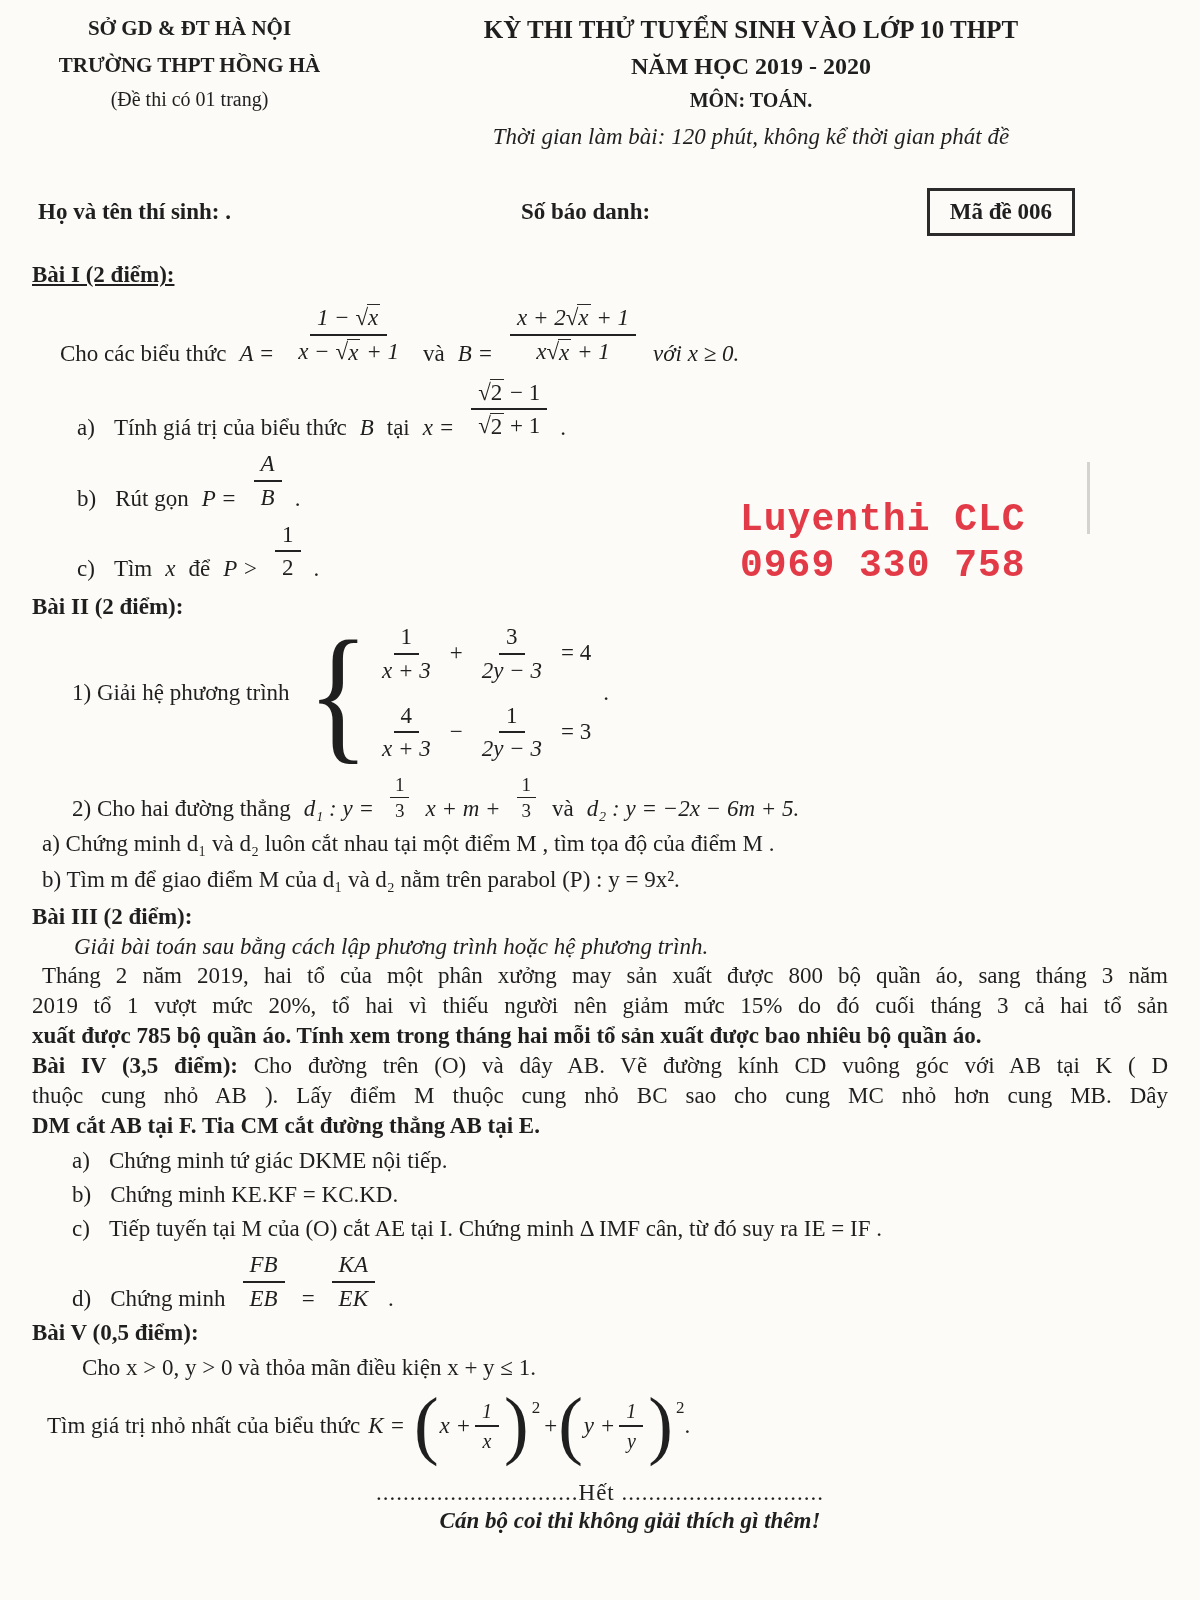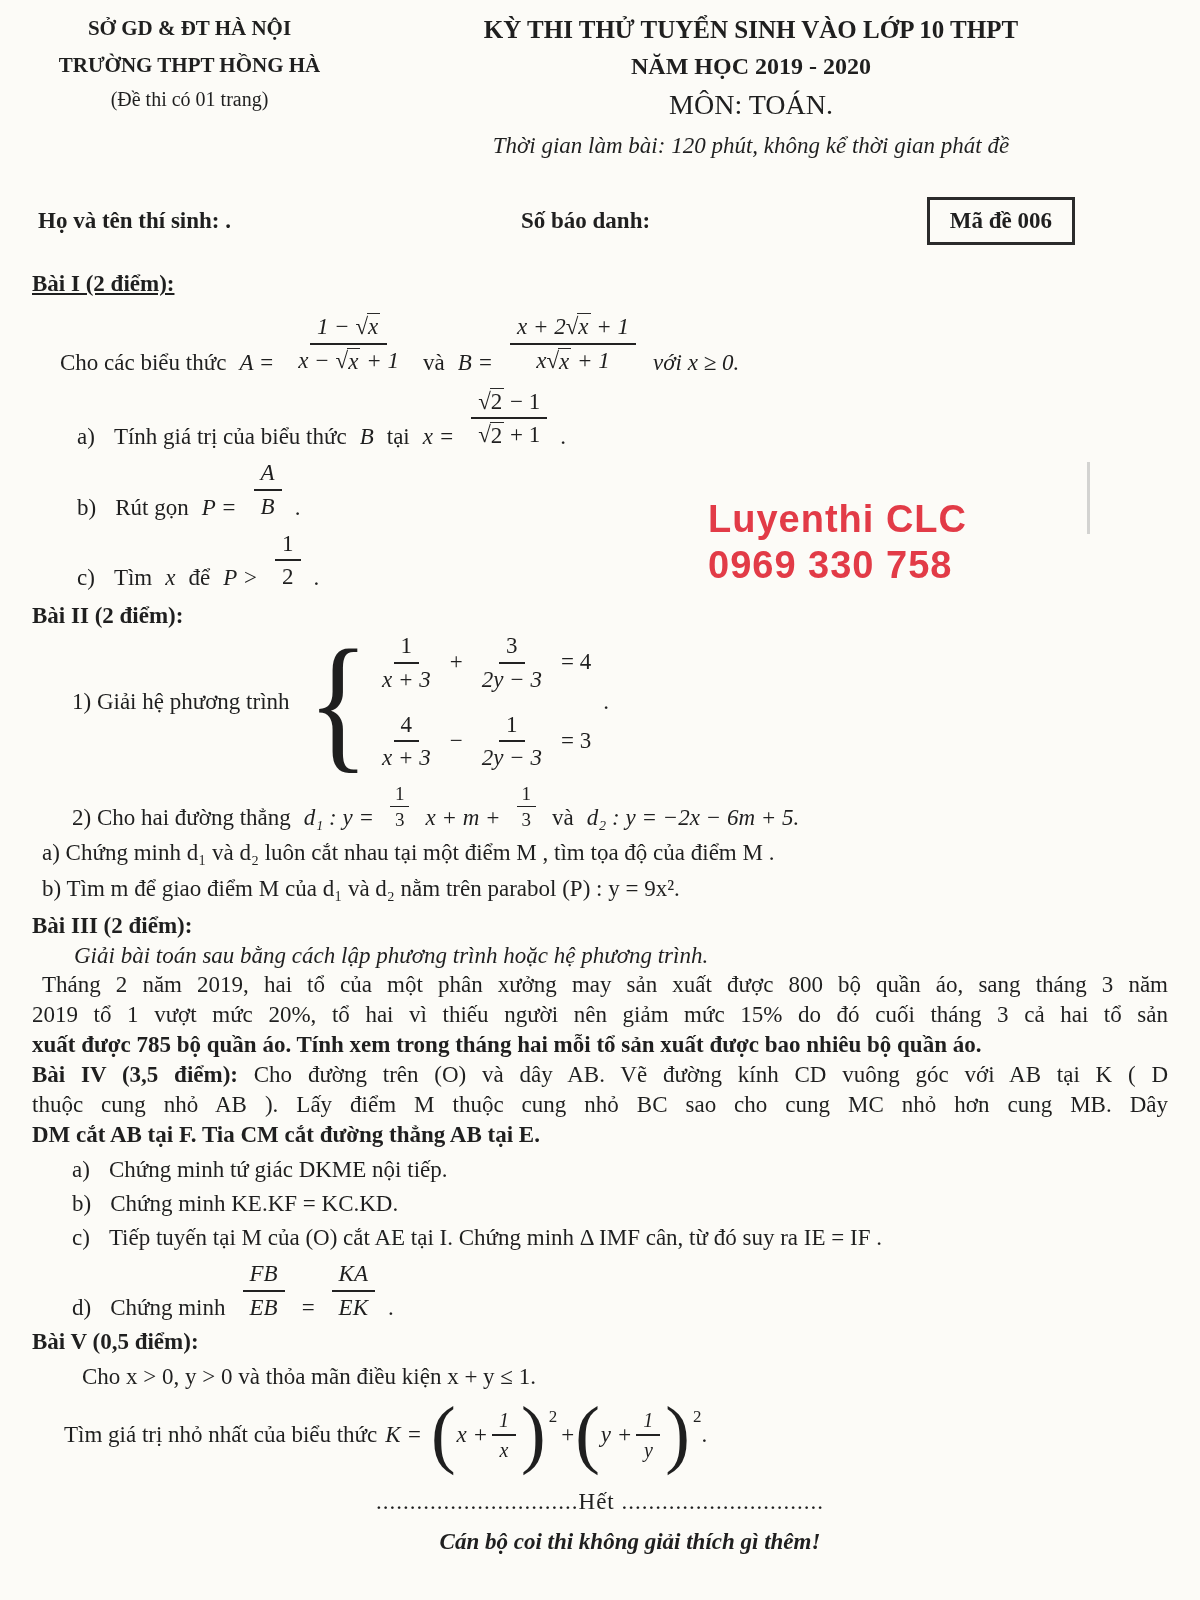--- a/index.html
+++ b/index.html
@@ -8,21 +8,21 @@
         font-family:"Liberation Serif","DejaVu Serif",serif;font-size:23px;overflow:hidden;}
   
   .header{display:flex;align-items:flex-start;padding-top:16px;}
   .org{width:315px;text-align:center;padding-left:32px;}
   .org-l1{font-weight:bold;font-size:21px;}
   .org-l2{font-weight:bold;font-size:21px;margin-top:12px;}
   .org-l3{font-size:20px;margin-top:10px;}
   .titleblock{flex:1;text-align:center;padding-right:45px;}
   .t1{font-weight:bold;font-size:25px;}
   .t2{font-weight:bold;font-size:24px;margin-top:9px;}
-  .t3{font-weight:normal;font-size:28px;margin-top:9px;}
+  .t3{font-weight:bold;font-size:20px;margin-top:9px;}
   .t4{font-style:italic;font-size:23px;margin-top:12px;}
   
   .inforow{display:flex;align-items:center;margin-top:38px;padding-left:38px;}
   .name-label{font-weight:bold;}
   .sbd-label{font-weight:bold;margin-left:290px;}
   .codebox{margin-left:auto;margin-right:125px;border:3px solid #2b2b2b;padding:8px 20px;font-weight:bold;}
   
   .sec{margin:0 32px;}
   .h{font-weight:bold;}
   .h-u{font-weight:bold;text-decoration:underline;}
@@ -45,30 +45,30 @@
   .eqcol{display:flex;flex-direction:column;gap:16px;}
   .eq{display:flex;align-items:center;gap:8px;}
   .sysdot{margin-left:12px;}
   
   .pline{margin-top:8px;line-height:1.22;}
   .ind10{margin-left:10px;} .ind40{margin-left:40px;} .ind50{margin-left:50px;} .ind28{margin-left:28px;} .ind45{margin-left:45px;}
   .jline{text-align:justify;text-align-last:justify;line-height:1.22;margin-top:2px;}
   .nline{line-height:1.22;margin-top:2px;font-weight:bold;}
   .itnote{font-style:italic;margin:4px 0 2px 42px;}
   
-  .kexpr{display:flex;align-items:center;margin:12px 0 0 32px;}
+  .kexpr{display:flex;align-items:center;margin:12px 0 0 15px;}
   .kexpr .txt{margin-right:8px;}
   .bigp{font-size:74px;font-weight:300;transform:scaleY(1.02);line-height:.85;margin:0 1px;}
   .ksup{align-self:flex-start;font-size:17px;margin:4px 4px 0 2px;}
   .kfrac{font-size:20px;}
   
   .hetline{text-align:center;margin-top:23px;letter-spacing:1px;}
-  .footnote{text-align:center;padding-left:60px;font-style:italic;font-weight:bold;margin-top:14px;}
-  
-  .wm{position:absolute;left:708px;top:497px;font-family:Liberation Sans, sans-serif;
+  .footnote{text-align:center;padding-left:60px;font-style:italic;font-weight:bold;margin-top:2px;}
+  
+  .wm{position:absolute;left:740px;top:497px;font-family:Liberation Mono, monospace;
       font-weight:bold;font-size:38px;line-height:1.2;letter-spacing:1px;}
   .scanline{position:absolute;right:110px;top:462px;width:3px;height:72px;background:#bdbdbd;opacity:.65;}
 </style>
 </head>
 <body>
 
 <div class="page">
 
   <div class="header">
     <div class="org">

